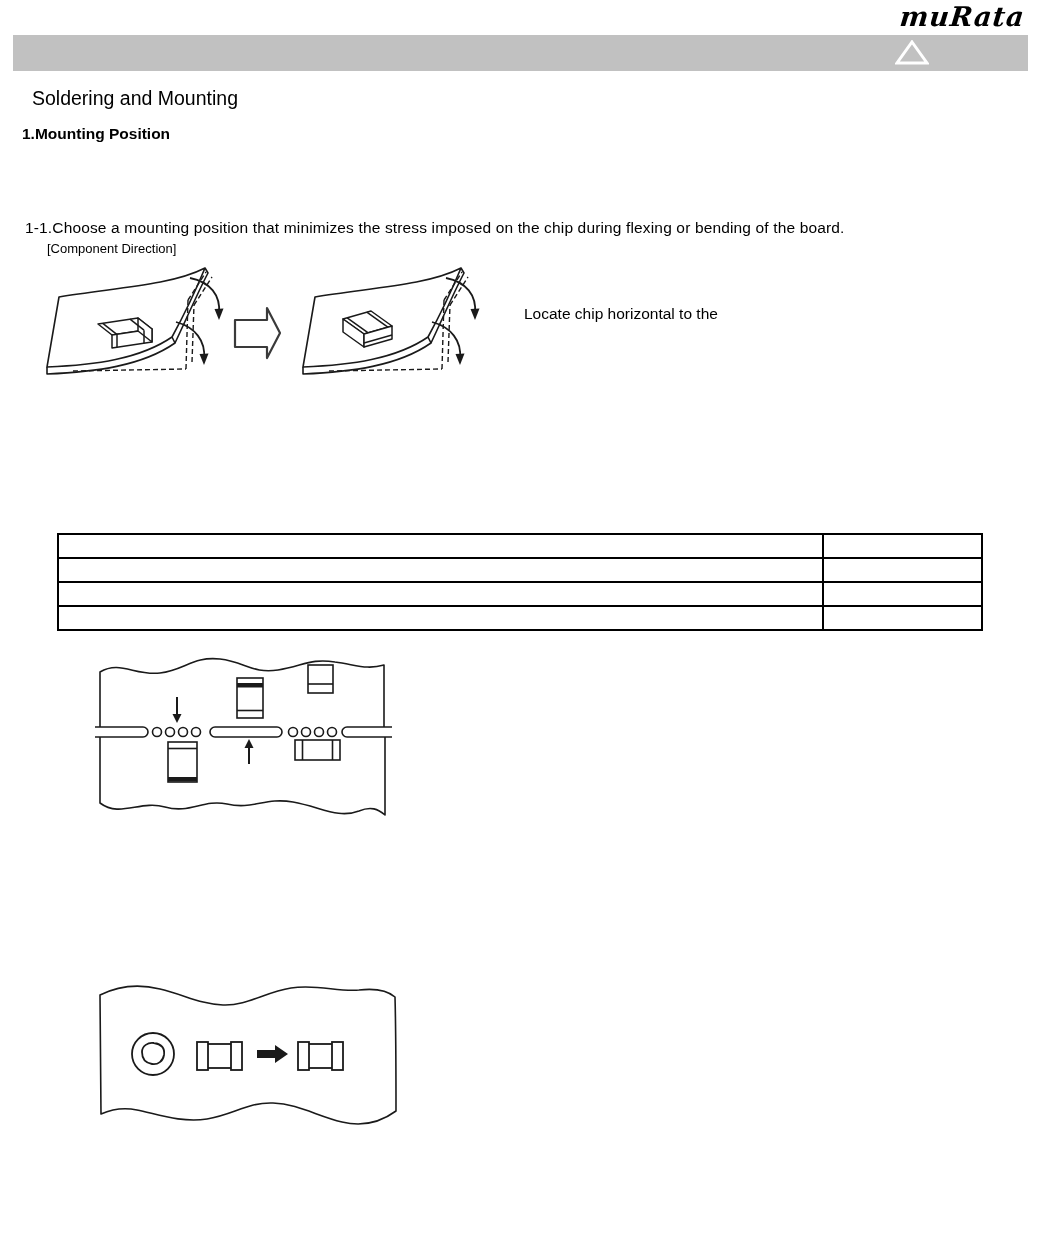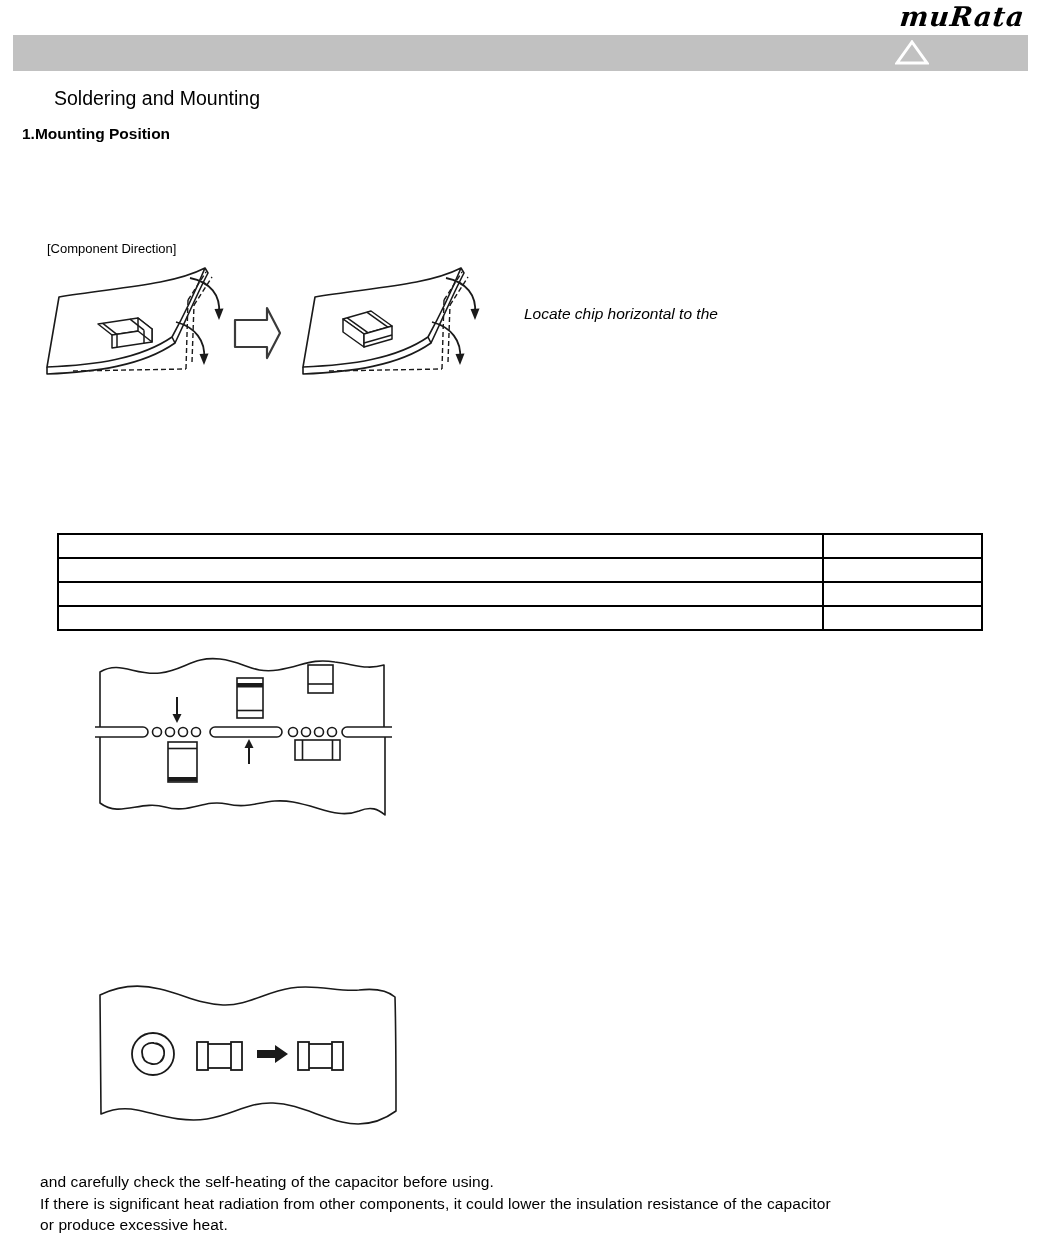--- a/index.html
+++ b/index.html
@@ -21,27 +21,27 @@
     font-size:27px; letter-spacing:1px; color:#000;
     transform:skewX(-6deg);
   }
   .graybar{
     position:absolute; left:13px; top:35px;
     width:1015px; height:36px;
     background:#c1c1c1;
   }
   .tri{position:absolute; left:882px; top:5px;}
   
-  .doc-title{left:54px; top:87px; font-size:19.5px;}
+  .doc-title{left:32px; top:87px; font-size:19.5px;}
   .sec-heading{
     left:22px; top:125px; font-size:15.5px; font-weight:bold;
   }
   .para11{left:25px; top:219px; font-size:15.5px; letter-spacing:.15px;}
   .compdir{left:47px; top:241px; font-size:13px;}
-  .fig1note{left:524px; top:305px; font-size:15.5px;font-style:italic;}
+  .fig1note{left:524px; top:305px; font-size:15.5px;}
   .footer{left:40px; top:1171px; font-size:15.5px; line-height:21.5px; letter-spacing:.1px;}
   
   .spec-table-wrap{left:57px; top:533px;}
   table.spec{border-collapse:collapse; table-layout:fixed; width:908px;}
   table.spec td{
     border:2px solid #000;
     height:22px; padding:0 6px;
     font-size:14px;
   }
   td.c1{width:751px;}
@@ -57,20 +57,21 @@
 
   <div class="logo">muRata</div>
   <div class="graybar">
     <svg class="tri" width="34" height="26" viewBox="0 0 34 26">
       <polygon points="17,2 32,23 2,23" fill="none" stroke="#ffffff" stroke-width="3" stroke-linejoin="miter"></polygon>
     </svg>
   </div>
 
   <div class="abs doc-title">Soldering and Mounting</div>
   <div class="abs sec-heading">1.Mounting Position</div>
+  <div class="abs para11">1-1.Choose a mounting position that minimizes the stress imposed on the chip during flexing or bending of the board.</div>
   <div class="abs compdir">[Component Direction]</div>
   <div class="abs fig1note">Locate chip horizontal to the</div>
 
   <div class="fig" style="left:40px; top:262px;">
     <svg width="445" height="125" viewBox="0 0 445 125">
       <defs>
         <g id="bboard" fill="none" stroke="#1a1a1a" stroke-width="1.6" stroke-linejoin="round">
           <path d="M 7,105 L 19,35 C 70,26 130,24 165,6 C 155,30 143,55 132,75 C 100,97 55,103 7,105 Z"></path>
           <path d="M 7,105 L 7,112 C 55,110 102,104 135,81 L 132,75"></path>
           <path d="M 135,81 C 146,58 157,32 168,11 L 165,6"></path>
@@ -208,19 +209,14 @@
         <polygon points="162,67 180,67 180,62 193,71 180,80 180,75 162,75" fill="#1a1a1a" stroke="none"></polygon>
         <g>
           <rect x="213" y="61" width="25" height="24"></rect>
           <rect x="203" y="59" width="11" height="28"></rect>
           <rect x="237" y="59" width="11" height="28"></rect>
         </g>
       </g>
     </svg>
   </div>
 
-  <div class="abs footer">
-    <div>and carefully check the self-heating of the capacitor before using.</div>
-    <div>If there is significant heat radiation from other components, it could lower the insulation resistance of the capacitor</div>
-    <div>or produce excessive heat.</div>
-  </div>
 
 </div>
 
 </body></html>

